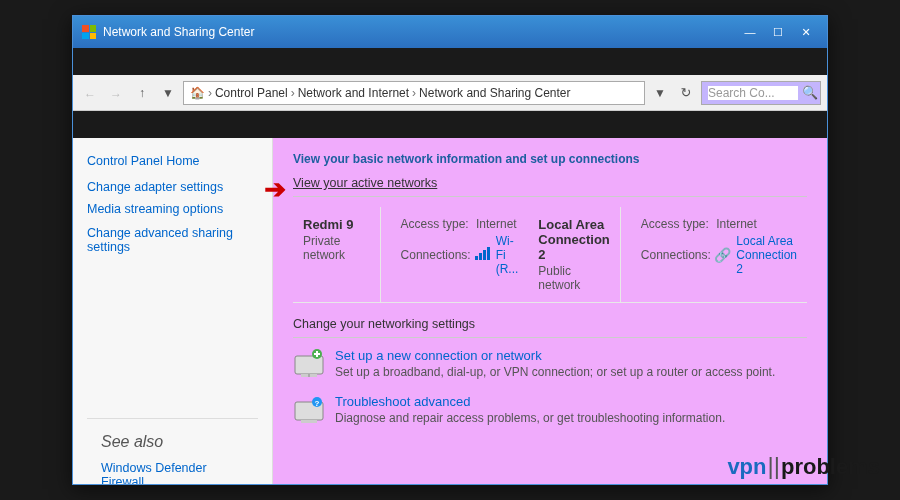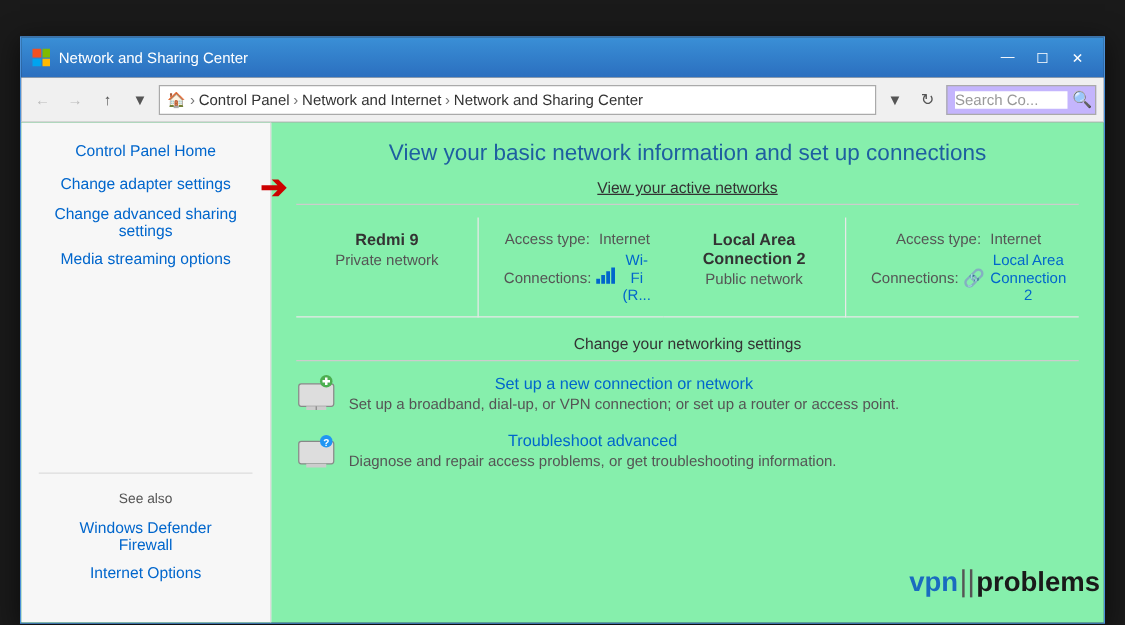--- a/index.html
+++ b/index.html
@@ -5,27 +5,28 @@
     * { margin: 0; padding: 0; box-sizing: border-box; }
     body {
       width: 900px;
       height: 500px;
       background: #1a1a1a;
       font-family: 'Segoe UI', Arial, sans-serif;
       font-size: 13px;
       overflow: hidden;
     }
     .window {
-      width: 868px;
+      width: 756px;
       height: 470px;
-      margin: 29px auto;
+      margin: 15px auto;
       display: flex;
       flex-direction: column;
       border: 1px solid #4a90d9;
       box-shadow: 0 4px 20px rgba(0,0,0,0.6);
+      gap: 27px;
     }
     
     .title-bar {
       background: linear-gradient(to bottom, #3a8fd6, #2b6fbf);
       height: 32px;
       display: flex;
       align-items: center;
       padding: 0 8px;
       flex-shrink: 0;
     }
@@ -124,23 +125,22 @@
       outline: none;
       font-size: 12px;
       width: 90px;
       color: #999;
     }
 
     
     .main-area {
       display: flex;
       flex: 1;
-      background: #86efac;
+      background: #f0abfc;
       overflow: hidden;
-      text-align: center;
     }
 
     
     .sidebar {
       width: 200px;
       background: #f7f7f7;
       border-right: 1px solid #ddd;
       padding: 12px 0;
       flex-shrink: 0;
     }
@@ -149,33 +149,34 @@
       padding: 4px 14px;
       color: #0066cc;
       text-decoration: none;
       font-size: 12.5px;
       cursor: pointer;
     }
     .sidebar-section { margin-top: 20px; }
     .sidebar-see-also {
       padding: 6px 14px;
       color: #555;
-      font-size: 11px;
+      font-size: 16px;
+      font-style: italic;
     }
 
     
     .content {
       flex: 1;
       padding: 14px 20px;
       overflow-y: auto;
     }
     .content-title {
       color: #1e5fa0;
-      font-size: 18px;
-      font-weight: 400;
+      font-size: 12px;
+      font-weight: 700;
       margin-bottom: 10px;
     }
     .section-header {
       font-size: 12.5px;
       color: #333;
       margin-bottom: 6px;
       text-decoration: underline;
     }
     .divider {
       border: none;
@@ -351,22 +352,22 @@
 
     <div class="sidebar sidebar-relative">
       <a class="sidebar-link">Control Panel Home</a>
 
       <div style="position:relative; margin-top:4px;">
         <a class="sidebar-link">Change adapter settings</a>
 
         <span style="position:absolute; right:-14px; top:-2px; color:#cc0000; font-size:26px; font-weight:bold; z-index:10;">➔</span>
       </div>
 
+      <a class="sidebar-link">Media streaming options</a>
       <a class="sidebar-link" style="margin-top:2px;">Change advanced sharing settings</a>
-      <a class="sidebar-link">Media streaming options</a>
 
       <div class="sidebar-section" style="margin-top: 160px; padding-top: 8px; border-top: 1px solid #ddd; margin-left:14px; margin-right:14px;">
         <div class="sidebar-see-also">See also</div>
         <a class="sidebar-link" style="padding-left:14px;">Windows Defender Firewall</a>
         <a class="sidebar-link" style="padding-left:14px;">Internet Options</a>
       </div>
     </div>
 
     <div class="content">
       <h1 class="content-title">View your basic network information and set up connections</h1>

